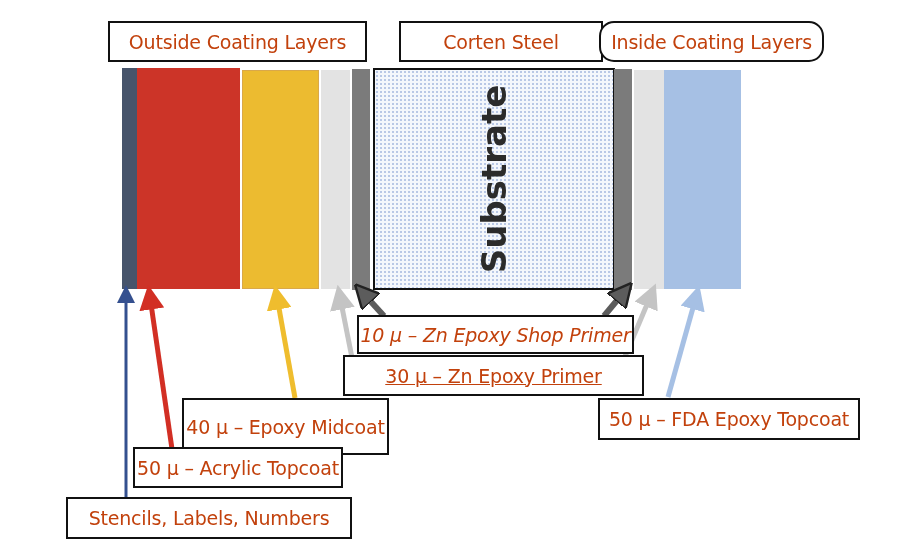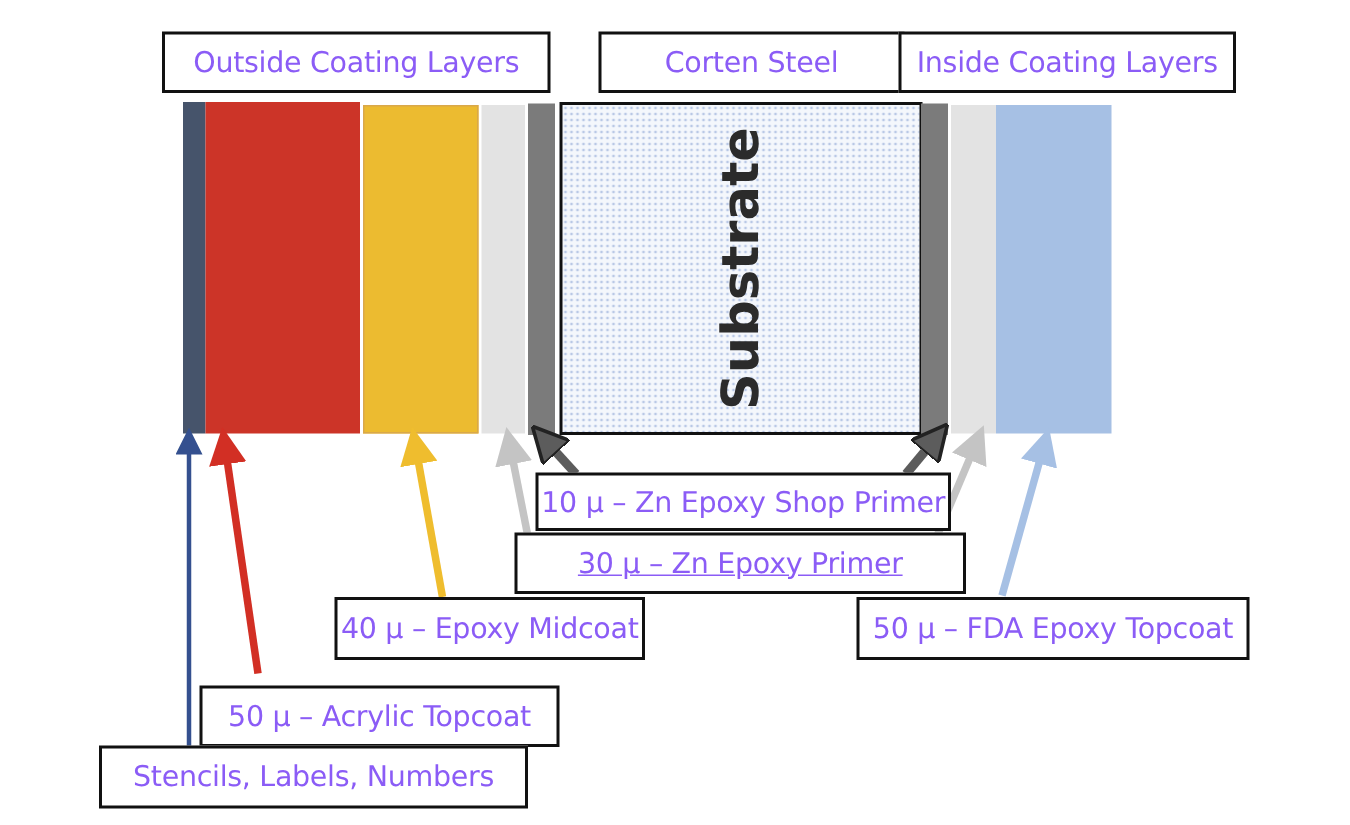--- a/index.html
+++ b/index.html
@@ -1,40 +1,40 @@
 <!DOCTYPE html>
 <html><head>
 <meta charset="utf-8">
 <style>
   html, body { margin: 0; padding: 0; background: #ffffff; }
   body { width: 900px; height: 550px; position: relative; overflow: hidden;
          font-family: "DejaVu Sans", "Liberation Sans", sans-serif; }
   .box { position: absolute; background: #fff; border: 2px solid #111;
          box-sizing: border-box; display: flex; align-items: center; justify-content: center;
-         font-size: 19px; color: #8b5cf6; white-space: nowrap; letter-spacing: -0.2px; }
+         font-size: 19px; color: #c2410c; white-space: nowrap; letter-spacing: -0.2px; }
   .layer { position: absolute; box-sizing: border-box; }
   #substrate { border: 2px solid #111;
     background-color: #f4f7fc;
     background-image: radial-gradient(circle, #b9c8e6 0.9px, transparent 1.1px);
     background-size: 4px 4px; }
   #substrate-label { position: absolute; left: 50%; top: 50%;
     transform: translate(-50%, -50%) rotate(-90deg);
     font-weight: bold; font-size: 34px; color: #2b2b2b; white-space: nowrap; }
   svg#arrows { position: absolute; left: 0; top: 0; }
 </style>
 </head>
 <body>
 
 <div class="box" style="left:108px; top:21px; width:259px; height:41px;">
   <span>Outside Coating Layers</span>
 </div>
 <div class="box" style="left:383px; top:21px; width:204px; height:41px;margin-left:16px;">
   <span>Corten Steel</span>
 </div>
-<div class="box" style="left:599px; top:21px; width:225px; height:41px;">
+<div class="box" style="left:599px; top:21px; width:225px; height:41px;border-radius:15px;">
   <span>Inside Coating Layers</span>
 </div>
 
 <div class="layer" style="left:122px; top:68px; width:15px; height:221px; background:#46546b;"></div>
 <div class="layer" style="left:137px; top:68px; width:103px; height:221px; background:#cc3428;"></div>
 <div class="layer" style="left:242px; top:70px; width:77px; height:219px; background:#ecbb30; border:1px solid #d9a84a;"></div>
 <div class="layer" style="left:321px; top:70px; width:29px; height:219px; background:#e3e3e3;"></div>
 <div class="layer" style="left:352px; top:69px; width:18px; height:221px; background:#7b7b7b;"></div>
 
 <div class="layer" id="substrate" style="left:373px; top:68px; width:242px; height:222px;">
@@ -69,30 +69,30 @@
   <line x1="126" y1="498" x2="126" y2="294" stroke="#34508f" stroke-width="3" marker-end="url(#ah-stencils)"></line>
   <line x1="172" y1="449" x2="150" y2="297" stroke="#d22f24" stroke-width="5" marker-end="url(#ah-acrylic)"></line>
   <line x1="295" y1="398" x2="277" y2="297" stroke="#efbd2e" stroke-width="5" marker-end="url(#ah-midcoat)"></line>
   <line x1="354" y1="368" x2="340" y2="297" stroke="#c4c4c4" stroke-width="5" marker-end="url(#ah-zn)"></line>
   <line x1="384" y1="316" x2="363" y2="293" stroke="#5c5c5c" stroke-width="6" marker-end="url(#ah-shop)"></line>
   <line x1="604" y1="316" x2="624" y2="292" stroke="#5c5c5c" stroke-width="6" marker-end="url(#ah-shop)"></line>
   <line x1="621" y1="366" x2="651" y2="295" stroke="#c4c4c4" stroke-width="5" marker-end="url(#ah-zn)"></line>
   <line x1="668" y1="397" x2="696" y2="297" stroke="#a6c0e4" stroke-width="5" marker-end="url(#ah-fda)"></line>
 </svg>
 
-<div class="box" style="left:357px; top:315px; width:277px; height:39px;">
+<div class="box" style="left:357px; top:315px; width:277px; height:39px;font-style:italic;">
   <span>10 µ – Zn Epoxy Shop Primer</span>
 </div>
 <div class="box" style="left:343px; top:355px; width:301px; height:41px;text-decoration:underline;">
   <span>30 µ – Zn Epoxy Primer</span>
 </div>
-<div class="box" style="left:182px; top:398px; width:207px; height:42px;margin-left:41px;">
+<div class="box" style="left:182px; top:398px; width:207px; height:57px;">
   <span>40 µ – Epoxy Midcoat</span>
 </div>
-<div class="box" style="left:133px; top:457px; width:240px; height:41px;">
+<div class="box" style="left:133px; top:447px; width:210px; height:41px;">
   <span>50 µ – Acrylic Topcoat</span>
 </div>
 <div class="box" style="left:66px; top:497px; width:286px; height:42px;">
   <span>Stencils, Labels, Numbers</span>
 </div>
-<div class="box" style="left:571px; top:398px; width:262px; height:42px;">
+<div class="box" style="left:598px; top:398px; width:262px; height:42px;">
   <span>50 µ – FDA Epoxy Topcoat</span>
 </div>
 
 </body></html>

